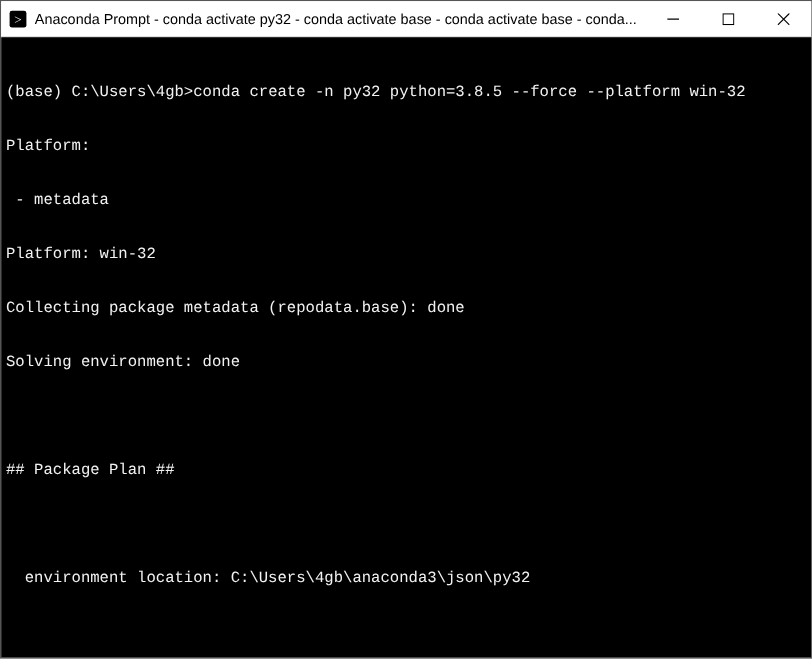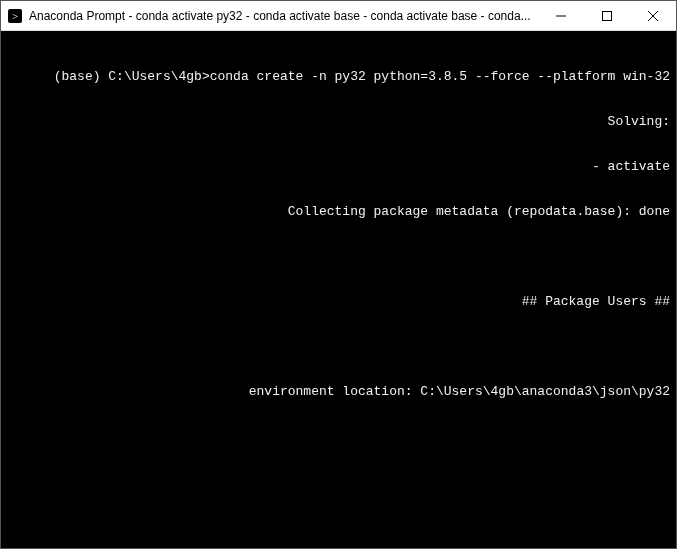--- a/index.html
+++ b/index.html
@@ -60,21 +60,21 @@
       flex: 1;
       background: #000;
       padding: 8px 6px 4px 4px;
       font-family: Consolas, 'Courier New', monospace;
       font-size: 13px;
       line-height: 15px;
       color: #f2f2f2;
       overflow: hidden;
       white-space: pre;
     }
-    .term-line { white-space: pre; text-align: right; }
+    .term-line { white-space: pre; }
     .blank { height: 15px; }
   </style>
 </head>
 <body>
 
 <div class="window">
   <div class="titlebar">
     <span class="titlebar-icon">
       <svg viewBox="0 0 16 16">
           <rect x="1" y="1" width="14" height="14" rx="2" fill="#000"></rect>
@@ -97,25 +97,27 @@
         <svg viewBox="0 0 10 10">
             <line x1="0" y1="0" x2="10" y2="10" stroke="#000" stroke-width="1"></line>
             <line x1="10" y1="0" x2="0" y2="10" stroke="#000" stroke-width="1"></line>
           </svg>
       </div>
     </div>
   </div>
 
   <div class="terminal">
     <div class="term-line"><span>(base) C:\Users\4gb&gt;</span><span>conda create -n py32 python=3.8.5 --force --platform win-32</span></div>
-    <div class="term-line">Solving:</div>
-    <div class="term-line"> - activate</div>
+    <div class="term-line">Platform:</div>
+    <div class="term-line"> - metadata</div>
+    <div class="term-line">Platform: win-32</div>
     <div class="term-line">Collecting package metadata (repodata.base): done</div>
+    <div class="term-line">Solving environment: done</div>
     <div class="blank"></div>
-    <div class="term-line">## Package Users ##</div>
+    <div class="term-line">## Package Plan ##</div>
     <div class="blank"></div>
     <div class="term-line">  environment location: C:\Users\4gb\anaconda3\json\py32</div>
     <div class="blank"></div>
     
     
     
     
     
     
     

